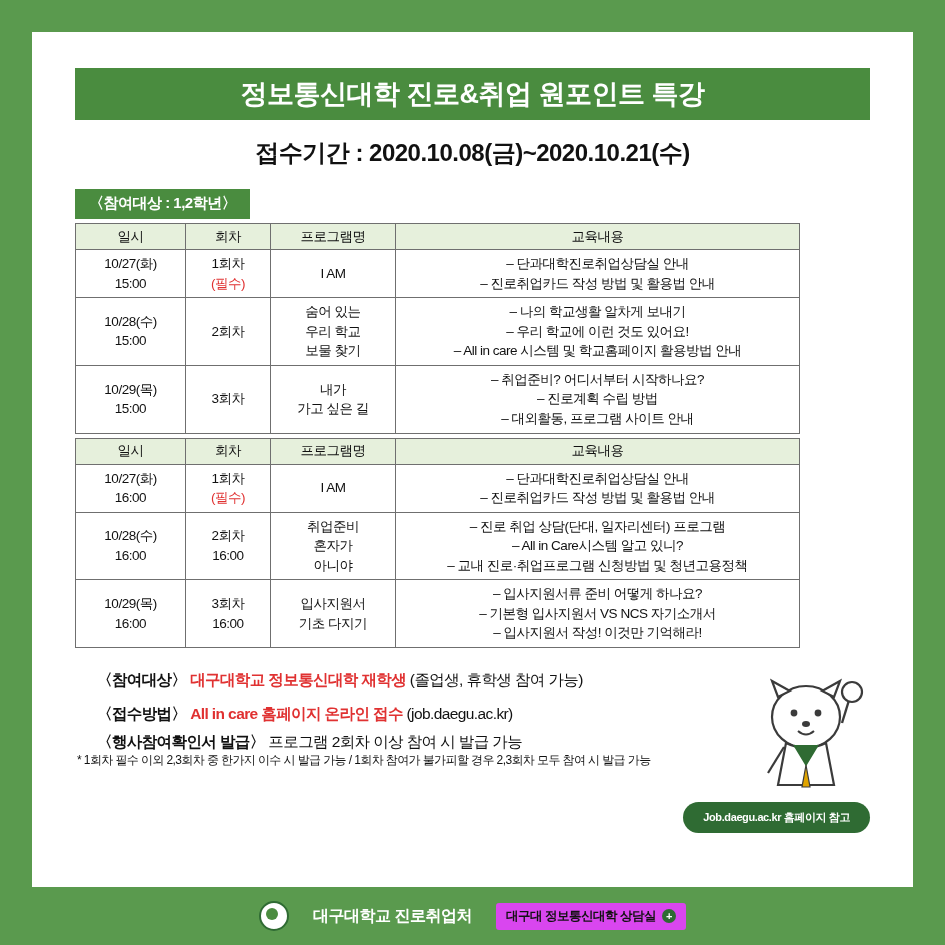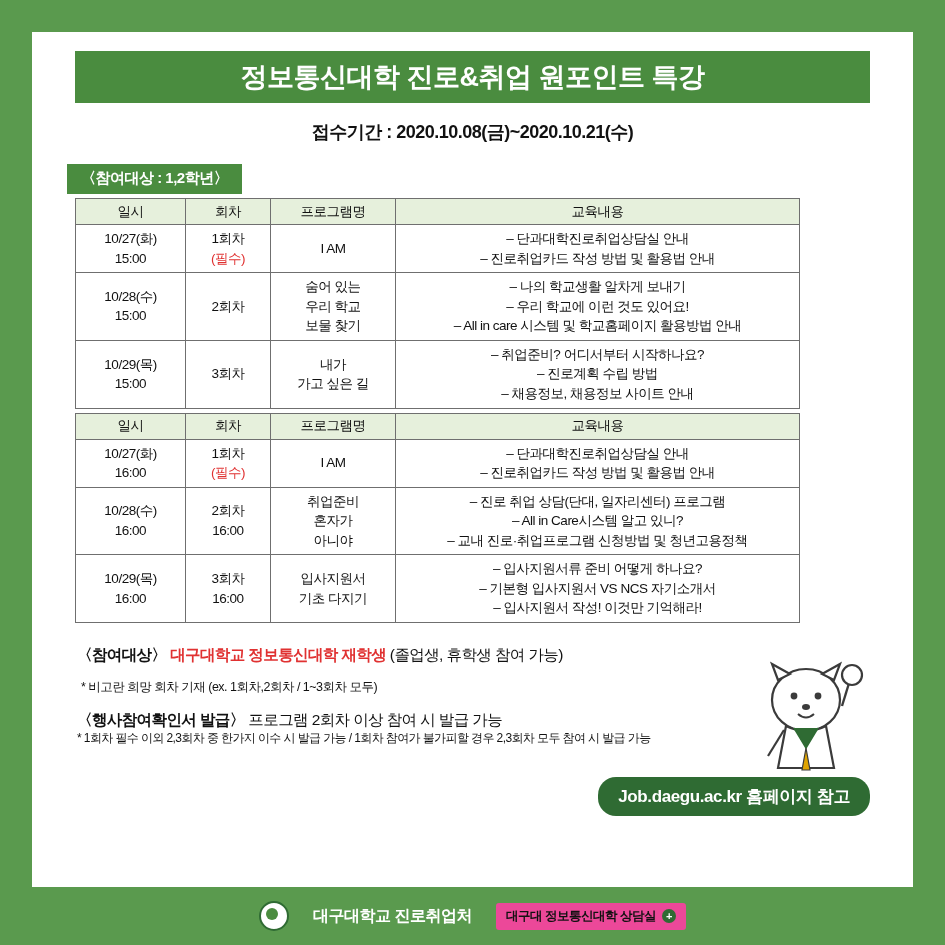--- a/index.html
+++ b/index.html
@@ -7,44 +7,44 @@
     width:945px;height:945px;
     background:#5a9a4e;
     font-family:"Liberation Sans","DejaVu Sans",sans-serif;
     overflow:hidden;
   }
   .poster{
     position:absolute;left:32px;top:32px;width:881px;height:855px;
     background:#ffffff;
   }
   .inner{
-    position:absolute;left:15px;top:1px;width:851px;height:825px;
+    position:absolute;left:15px;top:18px;width:851px;height:825px;
     background:#ffffff;
   }
   
   .title-bar{
     margin:18px 28px 0 28px;
     background:#4a8c3f;
     height:52px;
     display:flex;align-items:center;justify-content:center;
   }
   .title-bar .t{
     color:#ffffff;font-size:27px;font-weight:bold;letter-spacing:-0.5px;
   }
   .subtitle{
-    text-align:center;font-size:18px;font-weight:bold;color:#111;
+    text-align:center;font-size:24px;font-weight:bold;color:#111;
     margin-top:17px;letter-spacing:-0.5px;
   }
   
   .sec-label{
     display:inline-block;background:#4a8c3f;color:#fff;
     font-size:15px;font-weight:bold;padding:5px 14px 6px 14px;
     letter-spacing:-0.5px;
   }
-  .sec-wrap{margin:20px 0 0 20px;}
+  .sec-wrap{margin:20px 0 0 28px;}
   
   table.sched{
     border-collapse:collapse;
     margin:4px 28px 0 28px;
     width:725px;
     font-size:13.5px;
     color:#111;
     table-layout:fixed;
   }
   table.sched th{
@@ -60,42 +60,42 @@
     padding:4px 6px;
     vertical-align:middle;
     letter-spacing:-0.5px;
   }
   td.c{text-align:center;}
   td.l{text-align:center;padding-left:9px;}
   .red{color:#e03131;}
   .cellline{display:block;line-height:1.45;}
   
   .notes{margin:22px 0 0 30px;width:800px;}
-  .note{font-size:15.5px;color:#111;margin-bottom:14px;letter-spacing:-0.6px;line-height:1.3;}
+  .note{font-size:15.5px;color:#111;margin-bottom:14px;letter-spacing:-0.6px;line-height:1.3;margin-left:20px;}
   .note b{font-weight:bold;}
   .note .em{color:#e03131;font-weight:bold;}
   .note .small{font-size:12.5px;color:#e03131;}
   .subnote{font-size:12.5px;color:#111;margin:-8px 0 14px 4px;letter-spacing:-0.5px;}
   .subnote-last{font-size:12px;color:#111;margin:-8px 0 0 0px;letter-spacing:-0.6px;}
   
   .badge{
     position:absolute;right:28px;bottom:42px;
     background:#2f6b33;color:#fff;border-radius:18px;
-    padding:8px 20px;font-size:17px;font-weight:bold;letter-spacing:-0.4px;
+    padding:8px 20px;font-size:11px;font-weight:bold;letter-spacing:-0.4px;
   }
   
   .mascot{position:absolute;right:24px;bottom:78px;width:128px;height:120px;}
   
   .footer{
     position:absolute;left:0;bottom:0;width:945px;height:58px;
     display:flex;align-items:center;justify-content:center;gap:24px;
   }
   .footer .ftext{font-size:16px;font-weight:bold;color:#ffffff;letter-spacing:-0.5px;}
   .footer .fbox{
-    background:#ec4899;color:#111;font-size:12.5px;font-weight:bold;
+    background:#d946ef;color:#111;font-size:12.5px;font-weight:bold;
     padding:5px 10px;border-radius:3px;display:flex;align-items:center;gap:6px;
     letter-spacing:-0.5px;
   }
   .plus{
     width:14px;height:14px;border-radius:50%;background:#2f6b33;color:#fff;
     font-size:11px;line-height:14px;text-align:center;display:inline-block;
   }
   .seal{width:26px;height:26px;border-radius:50%;background:#ffffff;border:2px solid #2f6b33;position:relative;}
   .seal:after{content:"";position:absolute;left:5px;top:5px;width:12px;height:12px;border-radius:50%;background:#4a8c3f;}
 </style>
@@ -173,21 +173,21 @@
             <td class="c">
               <span class="cellline">3회차</span>
             </td>
             <td class="c">
               <span class="cellline">내가</span>
               <span class="cellline">가고 싶은 길</span>
             </td>
             <td class="l">
               <span class="cellline">– 취업준비? 어디서부터 시작하나요?</span>
               <span class="cellline">– 진로계획 수립 방법</span>
-              <span class="cellline">– 채용정보, 채용정보 사이트 안내</span>
+              <span class="cellline">– 대외활동, 프로그램 사이트 안내</span>
             </td>
           </tr>
         </tbody>
     </table>
 
     <table class="sched">
       <colgroup>
           <col style="width:110px">
           <col style="width:85px">
           <col style="width:125px">
@@ -260,21 +260,25 @@
           </tr>
         </tbody>
     </table>
 
     <div class="notes">
       <div class="note">
         <b>〈참여대상〉</b>
         <span class="em">대구대학교 정보통신대학 재학생</span>
         <span>(졸업생, 휴학생 참여 가능)</span>
       </div>
-      <div class="subnote" style="margin-top:0;">* 비고란 희망 회차 기재 (ex. 1회차,2회차 / 1~3회차 모두)</div>
+      <div class="note" style="margin-bottom:8px;">
+        <b>〈접수방법〉</b>
+        <span class="em">All in care 홈페이지 온라인 접수</span>
+        <span>(job.daegu.ac.kr)</span>
+      </div>
       <div class="note" style="margin-bottom:8px;">
         <b>〈행사참여확인서 발급〉</b>
         <span>프로그램 2회차 이상 참여 시 발급 가능</span>
       </div>
       <div class="subnote-last">* 1회차 필수 이외 2,3회차 중 한가지 이수 시 발급 가능 / 1회차 참여가 불가피할 경우 2,3회차 모두 참여 시 발급 가능</div>
     </div>
 
     <div class="mascot">
       <svg viewBox="0 0 128 120" width="128" height="120">
 

